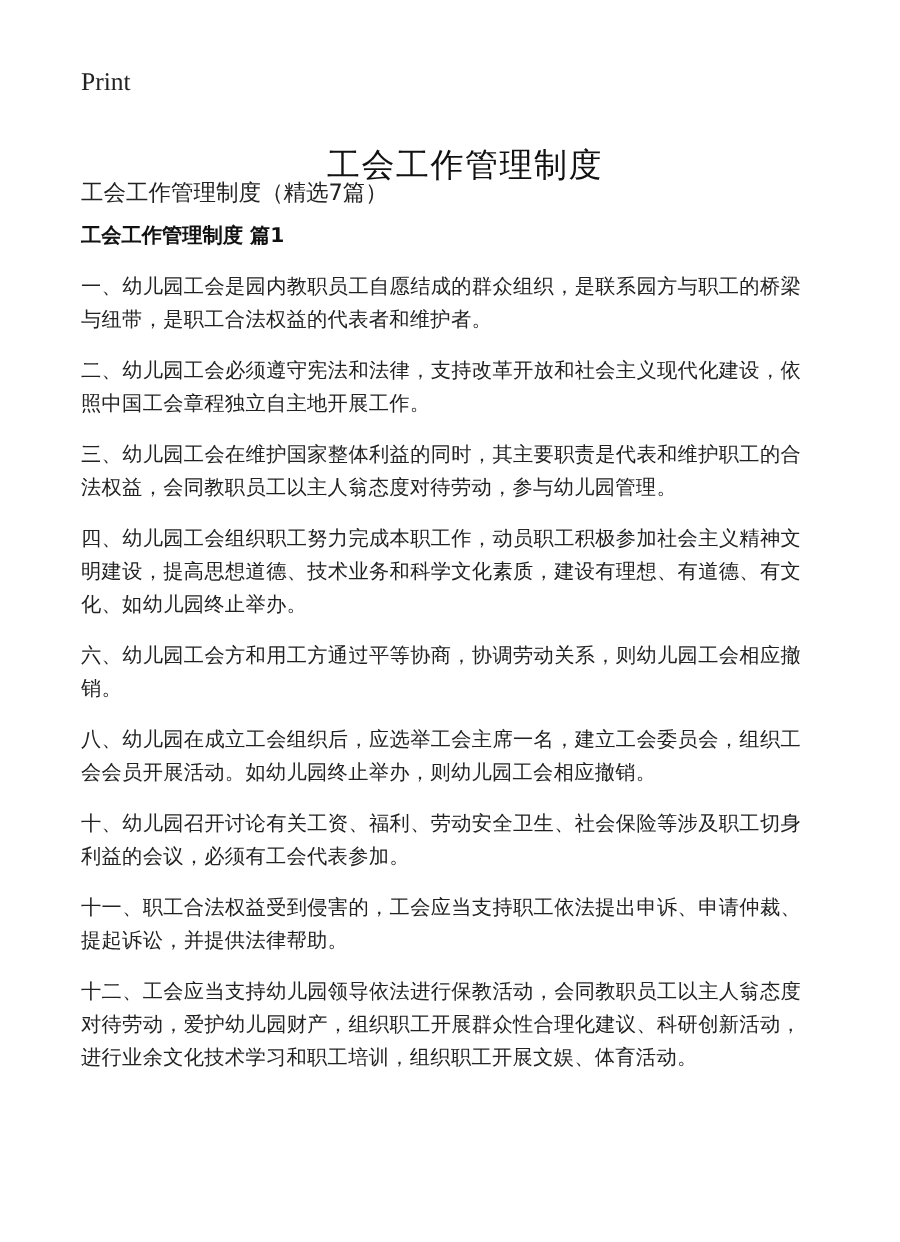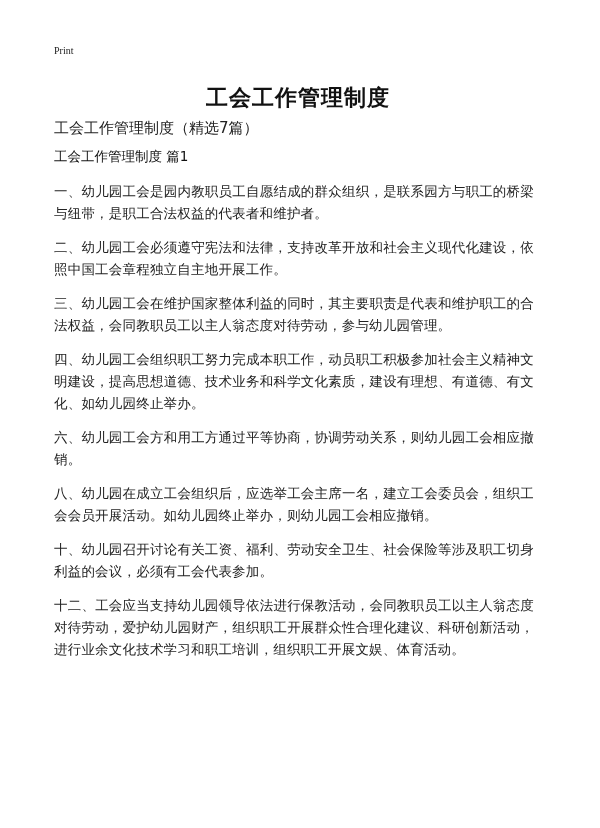--- a/index.html
+++ b/index.html
@@ -1,36 +1,37 @@
 <!DOCTYPE html>
 <html><head>
 <meta charset="utf-8">
 <style>
   html, body { margin: 0; padding: 0; background: #ffffff; }
   body { width: 600px; height: 828px; overflow: hidden; position: relative;
          font-family: "DejaVu Sans", "Liberation Sans", sans-serif; color: #1a1a1a; }
   .page { position: absolute; left: 54px; top: 0; width: 480px; }
-  .print-label { position: absolute; top: 45px; left: 0; font-family: "Liberation Serif", "DejaVu Serif", serif; font-size: 10px; color: #222; }
-  .doc-title { position: absolute; top: 79px; left: 0; width: 480px; text-align: center; font-size: 22px; font-weight: bold; letter-spacing: 1px; color: #111; margin: 4px; }
+  .print-label { position: absolute; top: 45px; left: 0; font-family: "Liberation Serif", "DejaVu Serif", serif; font-size: 17px; color: #222; }
+  .doc-title { position: absolute; top: 79px; left: 0; width: 480px; text-align: center; font-size: 22px; font-weight: normal; letter-spacing: 1px; color: #111; margin: 16px; }
   .doc-subtitle { position: absolute; top: 119px; left: 0; font-size: 15px; color: #222; }
-  .section-heading { position: absolute; top: 148px; left: 0; font-size: 13.5px; font-weight: normal; color: #111; margin: 0; }
+  .section-heading { position: absolute; top: 148px; left: 0; font-size: 13.5px; font-weight: bold; color: #111; margin: 0; }
   .content { position: absolute; top: 180px; left: 0; width: 480px; }
   .para { font-size: 13.5px; line-height: 22px; margin: 0 0 12px 0; color: #222; text-align: justify; letter-spacing: 0.2px; }
 </style>
 </head>
 <body>
 
 <div class="page">
   <div class="print-label">Print</div>
   <h1 class="doc-title">工会工作管理制度</h1>
   <div class="doc-subtitle">工会工作管理制度（精选7篇）</div>
   <h2 class="section-heading">工会工作管理制度 篇1</h2>
   <div class="content">
     <p class="para">一、幼儿园工会是园内教职员工自愿结成的群众组织，是联系园方与职工的桥梁与纽带，是职工合法权益的代表者和维护者。</p>
     <p class="para">二、幼儿园工会必须遵守宪法和法律，支持改革开放和社会主义现代化建设，依照中国工会章程独立自主地开展工作。</p>
     <p class="para">三、幼儿园工会在维护国家整体利益的同时，其主要职责是代表和维护职工的合法权益，会同教职员工以主人翁态度对待劳动，参与幼儿园管理。</p>
     <p class="para">四、幼儿园工会组织职工努力完成本职工作，动员职工积极参加社会主义精神文明建设，提高思想道德、技术业务和科学文化素质，建设有理想、有道德、有文化、如幼儿园终止举办。</p>
     <p class="para">六、幼儿园工会方和用工方通过平等协商，协调劳动关系，则幼儿园工会相应撤销。</p>
     <p class="para">八、幼儿园在成立工会组织后，应选举工会主席一名，建立工会委员会，组织工会会员开展活动。如幼儿园终止举办，则幼儿园工会相应撤销。</p>
     <p class="para">十、幼儿园召开讨论有关工资、福利、劳动安全卫生、社会保险等涉及职工切身利益的会议，必须有工会代表参加。</p>
+    <p class="para">十一、职工合法权益受到侵害的，工会应当支持职工依法提出申诉、申请仲裁、提起诉讼，并提供法律帮助。</p>
     <p class="para">十二、工会应当支持幼儿园领导依法进行保教活动，会同教职员工以主人翁态度对待劳动，爱护幼儿园财产，组织职工开展群众性合理化建议、科研创新活动，进行业余文化技术学习和职工培训，组织职工开展文娱、体育活动。</p>
   </div>
 </div>
 
 </body></html>

